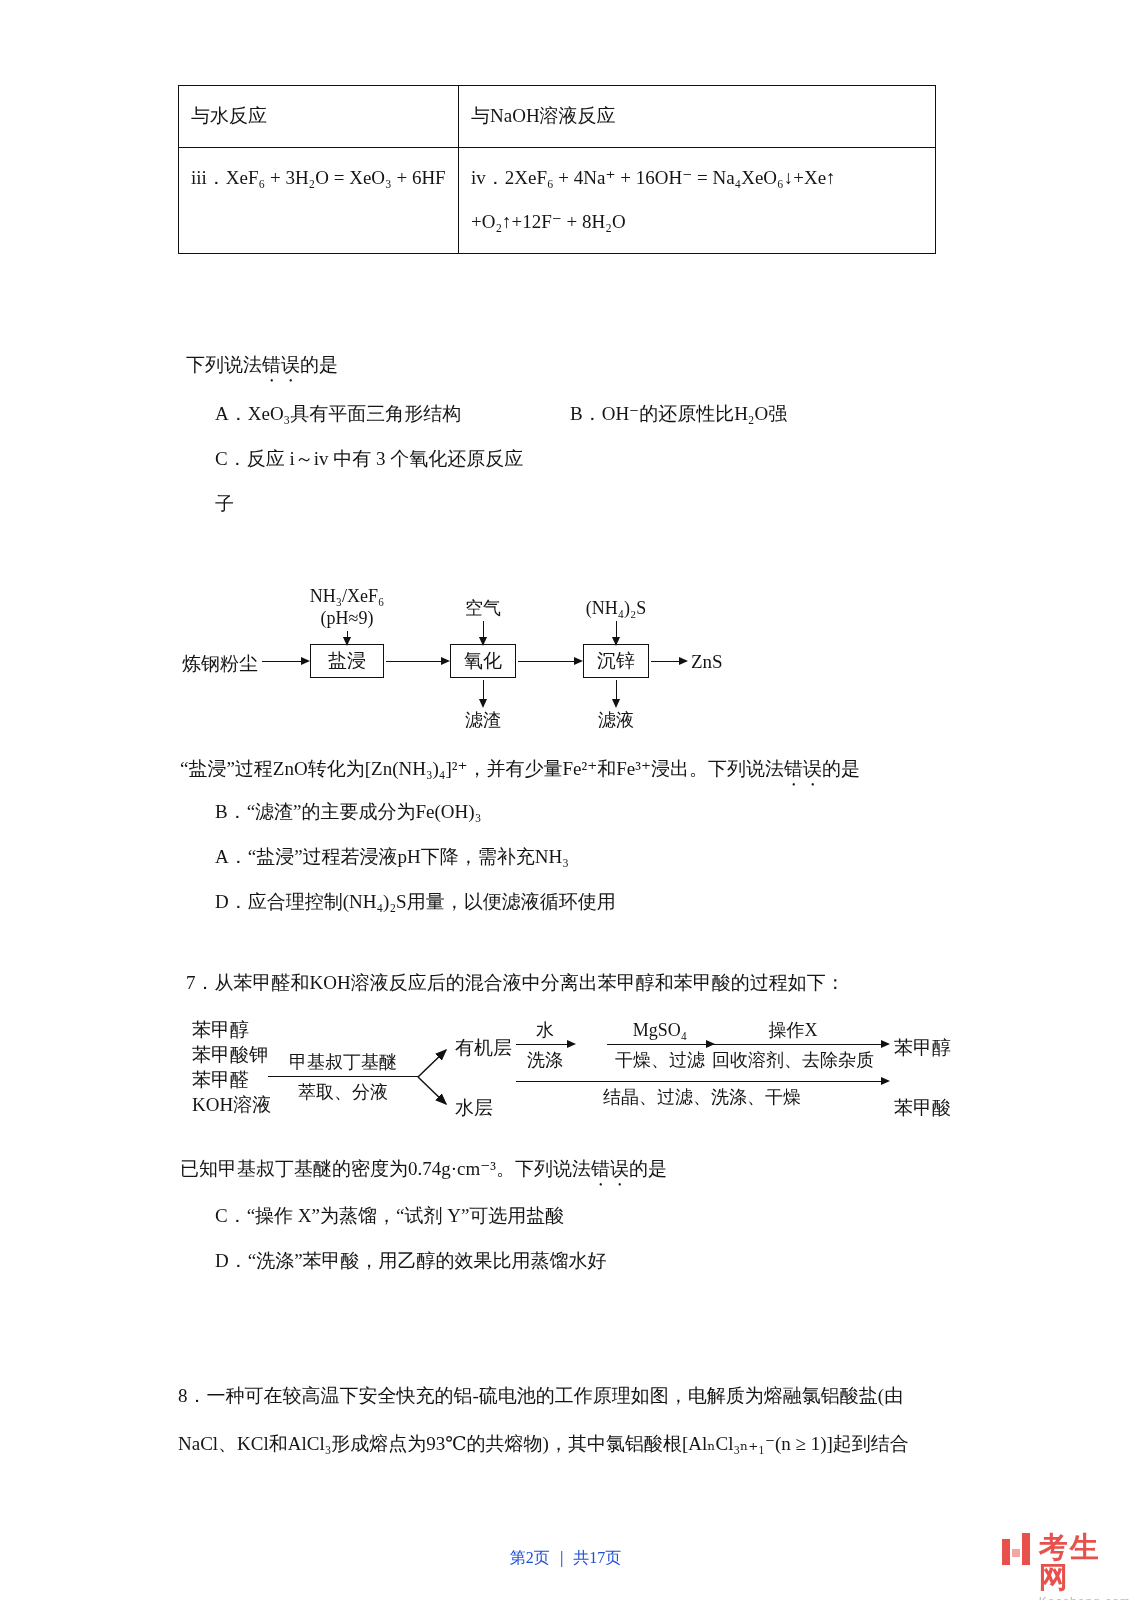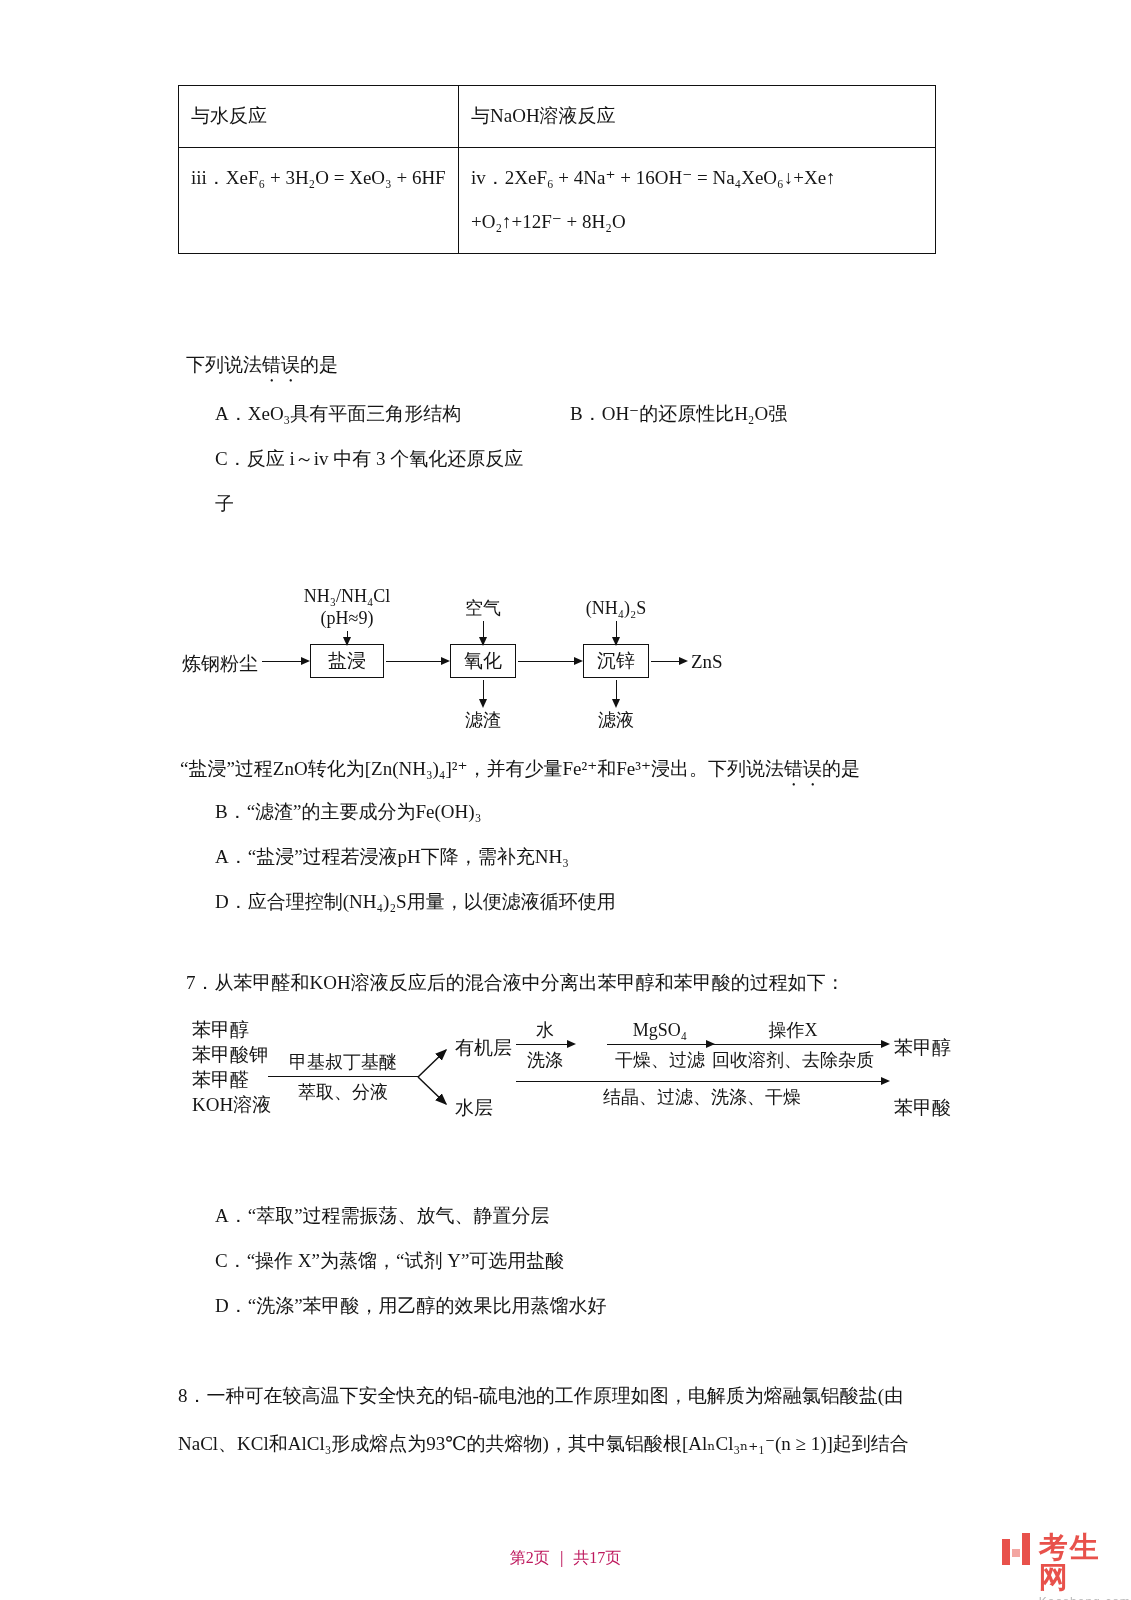--- a/index.html
+++ b/index.html
@@ -31,21 +31,21 @@
                 border-top:9px solid #111;border-left:4.5px solid transparent;border-right:4.5px solid transparent}
   .fbox{position:absolute;border:1.4px solid #111;height:34px;line-height:31px;text-align:center;font-size:19px}
   .dlabel{position:absolute;font-size:18px;line-height:22px;text-align:center;white-space:nowrap}
 
   .larrow{position:absolute;text-align:center;font-size:18px;line-height:22px;white-space:nowrap}
   .larrow .lt,.larrow .lb{display:block}
   .larrow .shaft{position:relative;height:0;border-top:1.5px solid #111;margin:3px 0 4px}
   .larrow .shaft.ah:after{content:"";position:absolute;right:-2px;top:-5px;width:0;height:0;
                 border-left:9px solid #111;border-top:4.5px solid transparent;border-bottom:4.5px solid transparent}
 
-  .footer{position:absolute;left:0;top:1548px;width:1131px;text-align:center;font-size:16px;color:#be185d}
+  .footer{position:absolute;left:0;top:1548px;width:1131px;text-align:center;font-size:16px;color:#1d4ed8}
 
   .wm{position:absolute;left:1000px;top:1532px;display:flex;align-items:flex-start;
       font-family:"Liberation Sans","DejaVu Sans",sans-serif}
   .wm-brand{font-size:29px;line-height:30px;font-weight:bold;color:#e8514b;letter-spacing:2px}
   .wm-domain{font-size:12px;color:#b9b9b9;margin-top:3px;letter-spacing:1px}
 </style>
 </head>
 <body>
 
 <div class="page">
@@ -80,21 +80,21 @@
       <span>C．反应 i～iv 中有 3 个氧化还原反应</span>
     </div>
     <div class="optline">
       <span>子</span>
     </div>
   </div>
 
 
   <div class="abs" style="left:178px;top:585px;width:790px;height:150px">
     <div class="dlabel" style="left:99px;top:0;width:140px">
-      <div>NH₃/NH₄Cl</div>
+      <div>NH₃/XeF₆</div>
       <div>(pH≈9)</div>
     </div>
     <div class="dlabel" style="left:275px;top:12px;width:60px">空气</div>
     <div class="dlabel" style="left:393px;top:12px;width:90px">(NH₄)₂S</div>
 
     <div class="varrow" style="left:169px;top:46px;height:13px"></div>
     <div class="varrow" style="left:305px;top:36px;height:23px"></div>
     <div class="varrow" style="left:438px;top:36px;height:23px"></div>
 
     <div class="abs" style="left:4px;top:66px">炼钢粉尘</div>
@@ -174,23 +174,25 @@
     <div class="abs" style="left:277px;top:80px">水层</div>
 
     <div class="larrow" style="left:338px;top:63px;width:372px">
       <div class="shaft ah"></div>
       <span class="lb">结晶、过滤、洗涤、干燥</span>
     </div>
 
     <div class="abs" style="left:716px;top:80px">苯甲酸</div>
   </div>
 
+  <div class="abs stem" style="left:180px;top:1156px">
+    <span>已知甲基叔丁基醚的密度为0.74g·cm⁻³。下列说法</span><span class="emph">错误</span><span>的是</span>
+  </div>
 
   <div class="abs" style="left:215px;top:1204px;width:745px">
-    <div class="optline"><span>A．“萃取”过程需振荡、放气、静置分层</span></div>
     <div class="optline"><span>C．“操作 X”为蒸馏，“试剂 Y”可选用盐酸</span></div>
     <div class="optline"><span>D．“洗涤”苯甲酸，用乙醇的效果比用蒸馏水好</span></div>
   </div>
 
   <div class="abs" style="left:178px;top:1372px;width:772px;line-height:48px">8．一种可在较高温下安全快充的铝-硫电池的工作原理如图，电解质为熔融氯铝酸盐(由NaCl、KCl和AlCl₃形成熔点为93℃的共熔物)，其中氯铝酸根[AlₙCl₃ₙ₊₁⁻(n ≥ 1)]起到结合</div>
 
   <div class="footer">
     <span>第2页 ｜ 共17页</span>
   </div>
 

